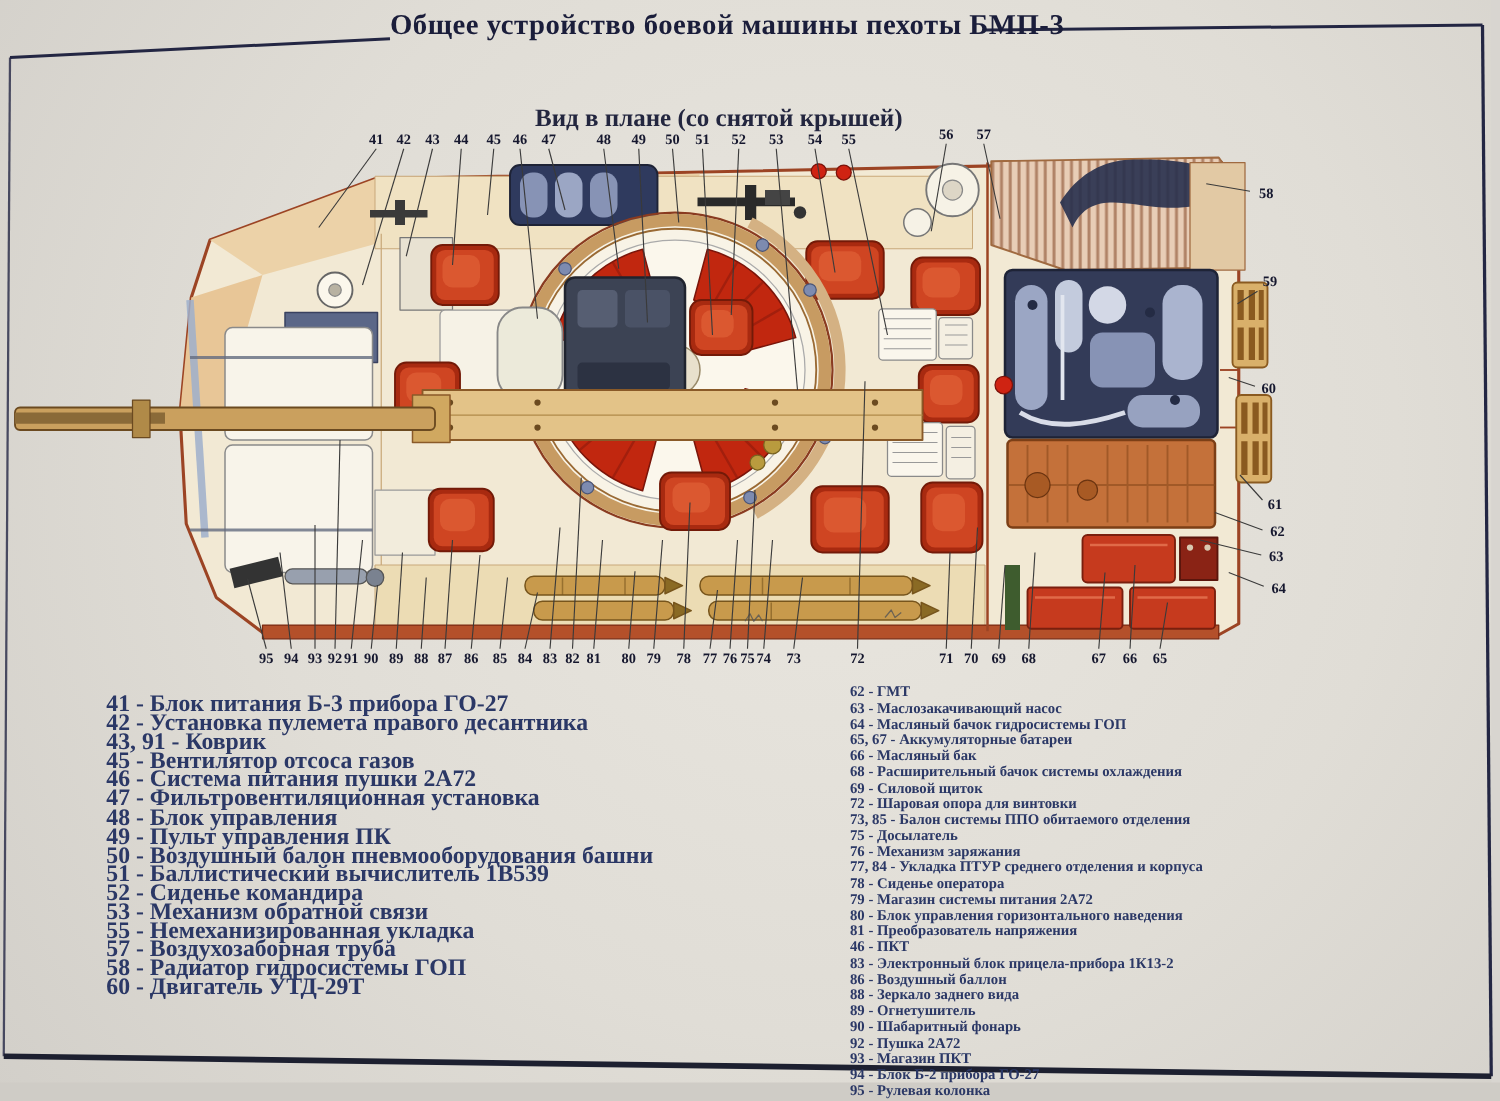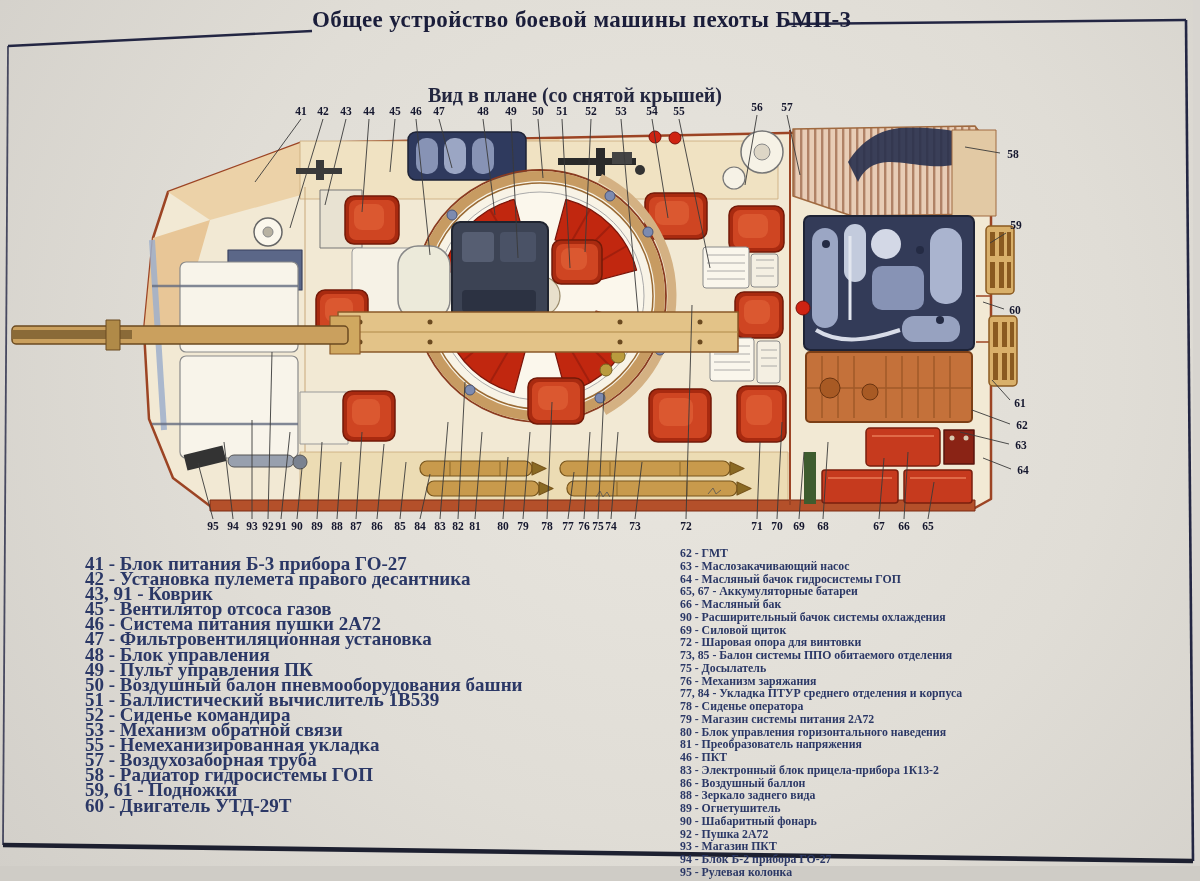--- a/index.html
+++ b/index.html
@@ -468,30 +468,29 @@
       <div class="legend-row">47 - Фильтровентиляционная установка</div>
       <div class="legend-row">48 - Блок управления</div>
       <div class="legend-row">49 - Пульт управления ПК</div>
       <div class="legend-row">50 - Воздушный балон пневмооборудования башни</div>
       <div class="legend-row">51 - Баллистический вычислитель 1В539</div>
       <div class="legend-row">52 - Сиденье командира</div>
       <div class="legend-row">53 - Механизм обратной связи</div>
       <div class="legend-row">55 - Немеханизированная укладка</div>
       <div class="legend-row">57 - Воздухозаборная труба</div>
       <div class="legend-row">58 - Радиатор  гидросистемы ГОП</div>
-      <div class="legend-row">59, 61 - Подножки</div>
       <div class="legend-row">60 - Двигатель УТД-29Т</div>
     </div>
   <div class="legend legend-right">
       <div class="legend-row">62 - ГМТ</div>
       <div class="legend-row">63 - Маслозакачивающий насос</div>
       <div class="legend-row">64 - Масляный бачок гидросистемы ГОП</div>
       <div class="legend-row">65, 67 - Аккумуляторные батареи</div>
       <div class="legend-row">66 - Масляный бак</div>
-      <div class="legend-row">90 - Расширительный бачок системы охлаждения</div>
+      <div class="legend-row">68 - Расширительный бачок системы охлаждения</div>
       <div class="legend-row">69 - Силовой щиток</div>
       <div class="legend-row">72 - Шаровая опора для винтовки</div>
       <div class="legend-row">73, 85 - Балон системы ППО обитаемого отделения</div>
       <div class="legend-row">75 - Досылатель</div>
       <div class="legend-row">76 - Механизм заряжания</div>
       <div class="legend-row">77, 84 - Укладка ПТУР среднего отделения и корпуса</div>
       <div class="legend-row">78 - Сиденье оператора</div>
       <div class="legend-row">79 - Магазин системы питания 2А72</div>
       <div class="legend-row">80 - Блок управления горизонтального наведения</div>
       <div class="legend-row">81 - Преобразователь напряжения</div>

